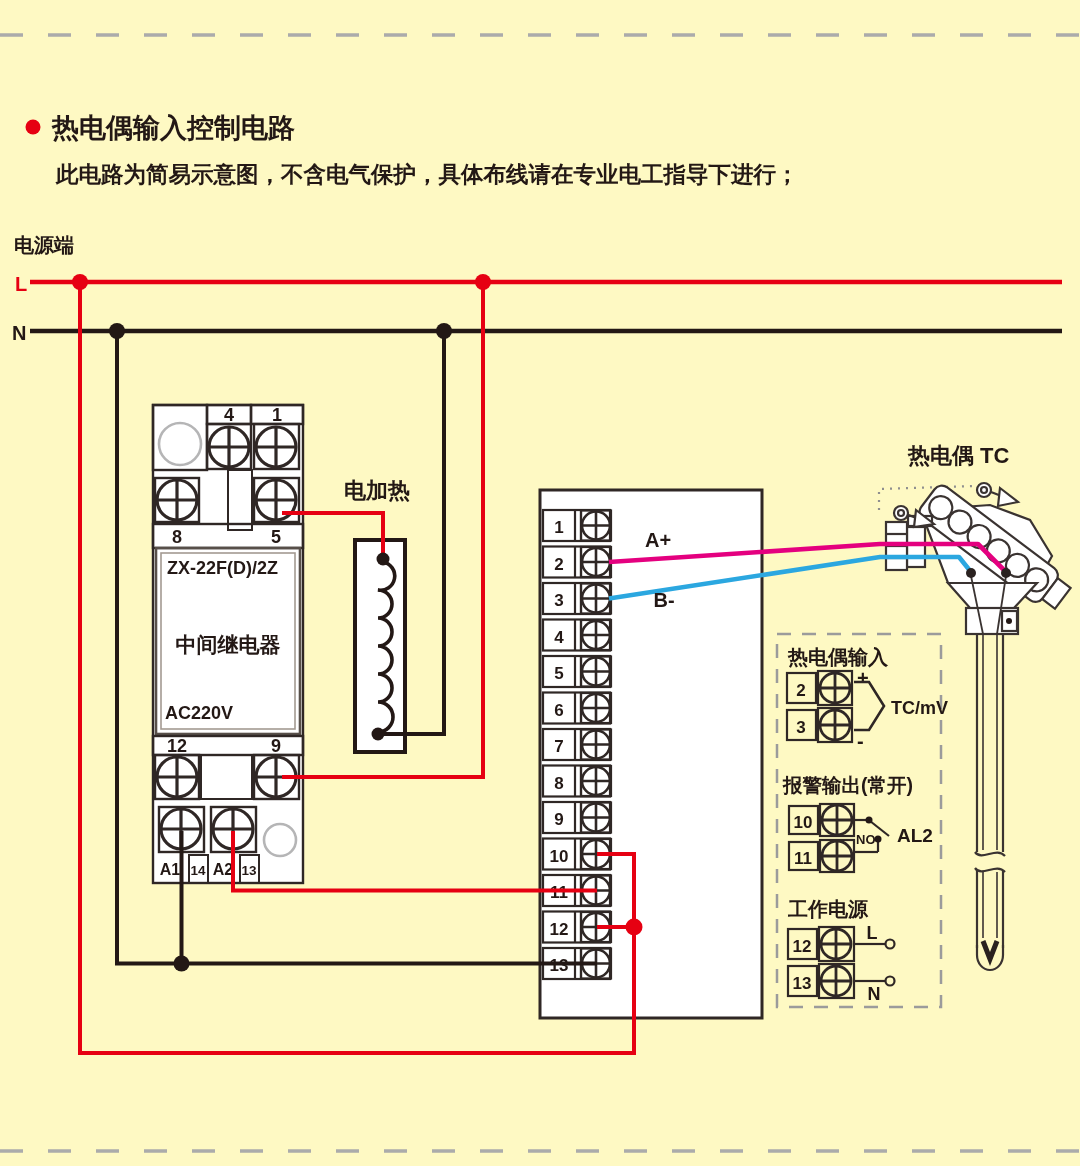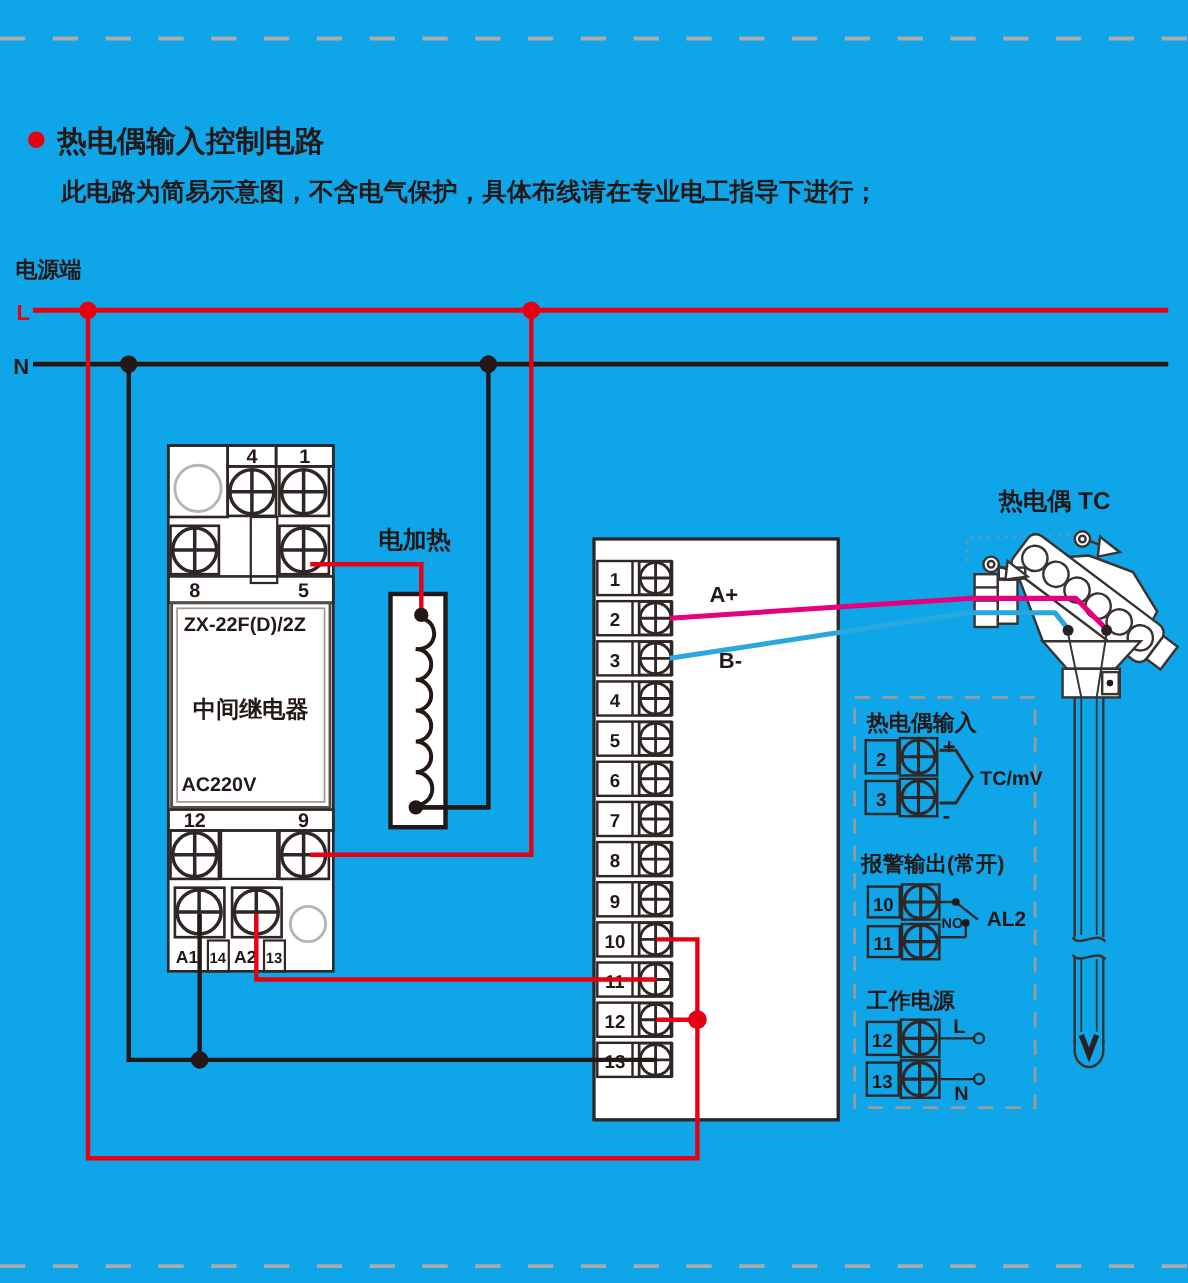--- a/index.html
+++ b/index.html
@@ -1,16 +1,16 @@
 <!DOCTYPE html>
 <html><head>
 <meta charset="utf-8">
 <style>
   html,body{margin:0;padding:0;background:#ffffff;}
-  .stage{position:relative;width:1080px;height:1166px;background:#0ea5e9;overflow:hidden;}
+  .stage{position:relative;width:1080px;height:1166px;background:#fef9c3;overflow:hidden;}
   svg{display:block;}
   text{font-family:"Liberation Sans","DejaVu Sans",sans-serif;fill:#231815;}
   .tb{font-weight:700;}
   .red{fill:#e60012;}
 </style>
 </head>
 <body>
 
 <div class="stage">
 <svg width="1080" height="1166" viewBox="0 0 1080 1166">

